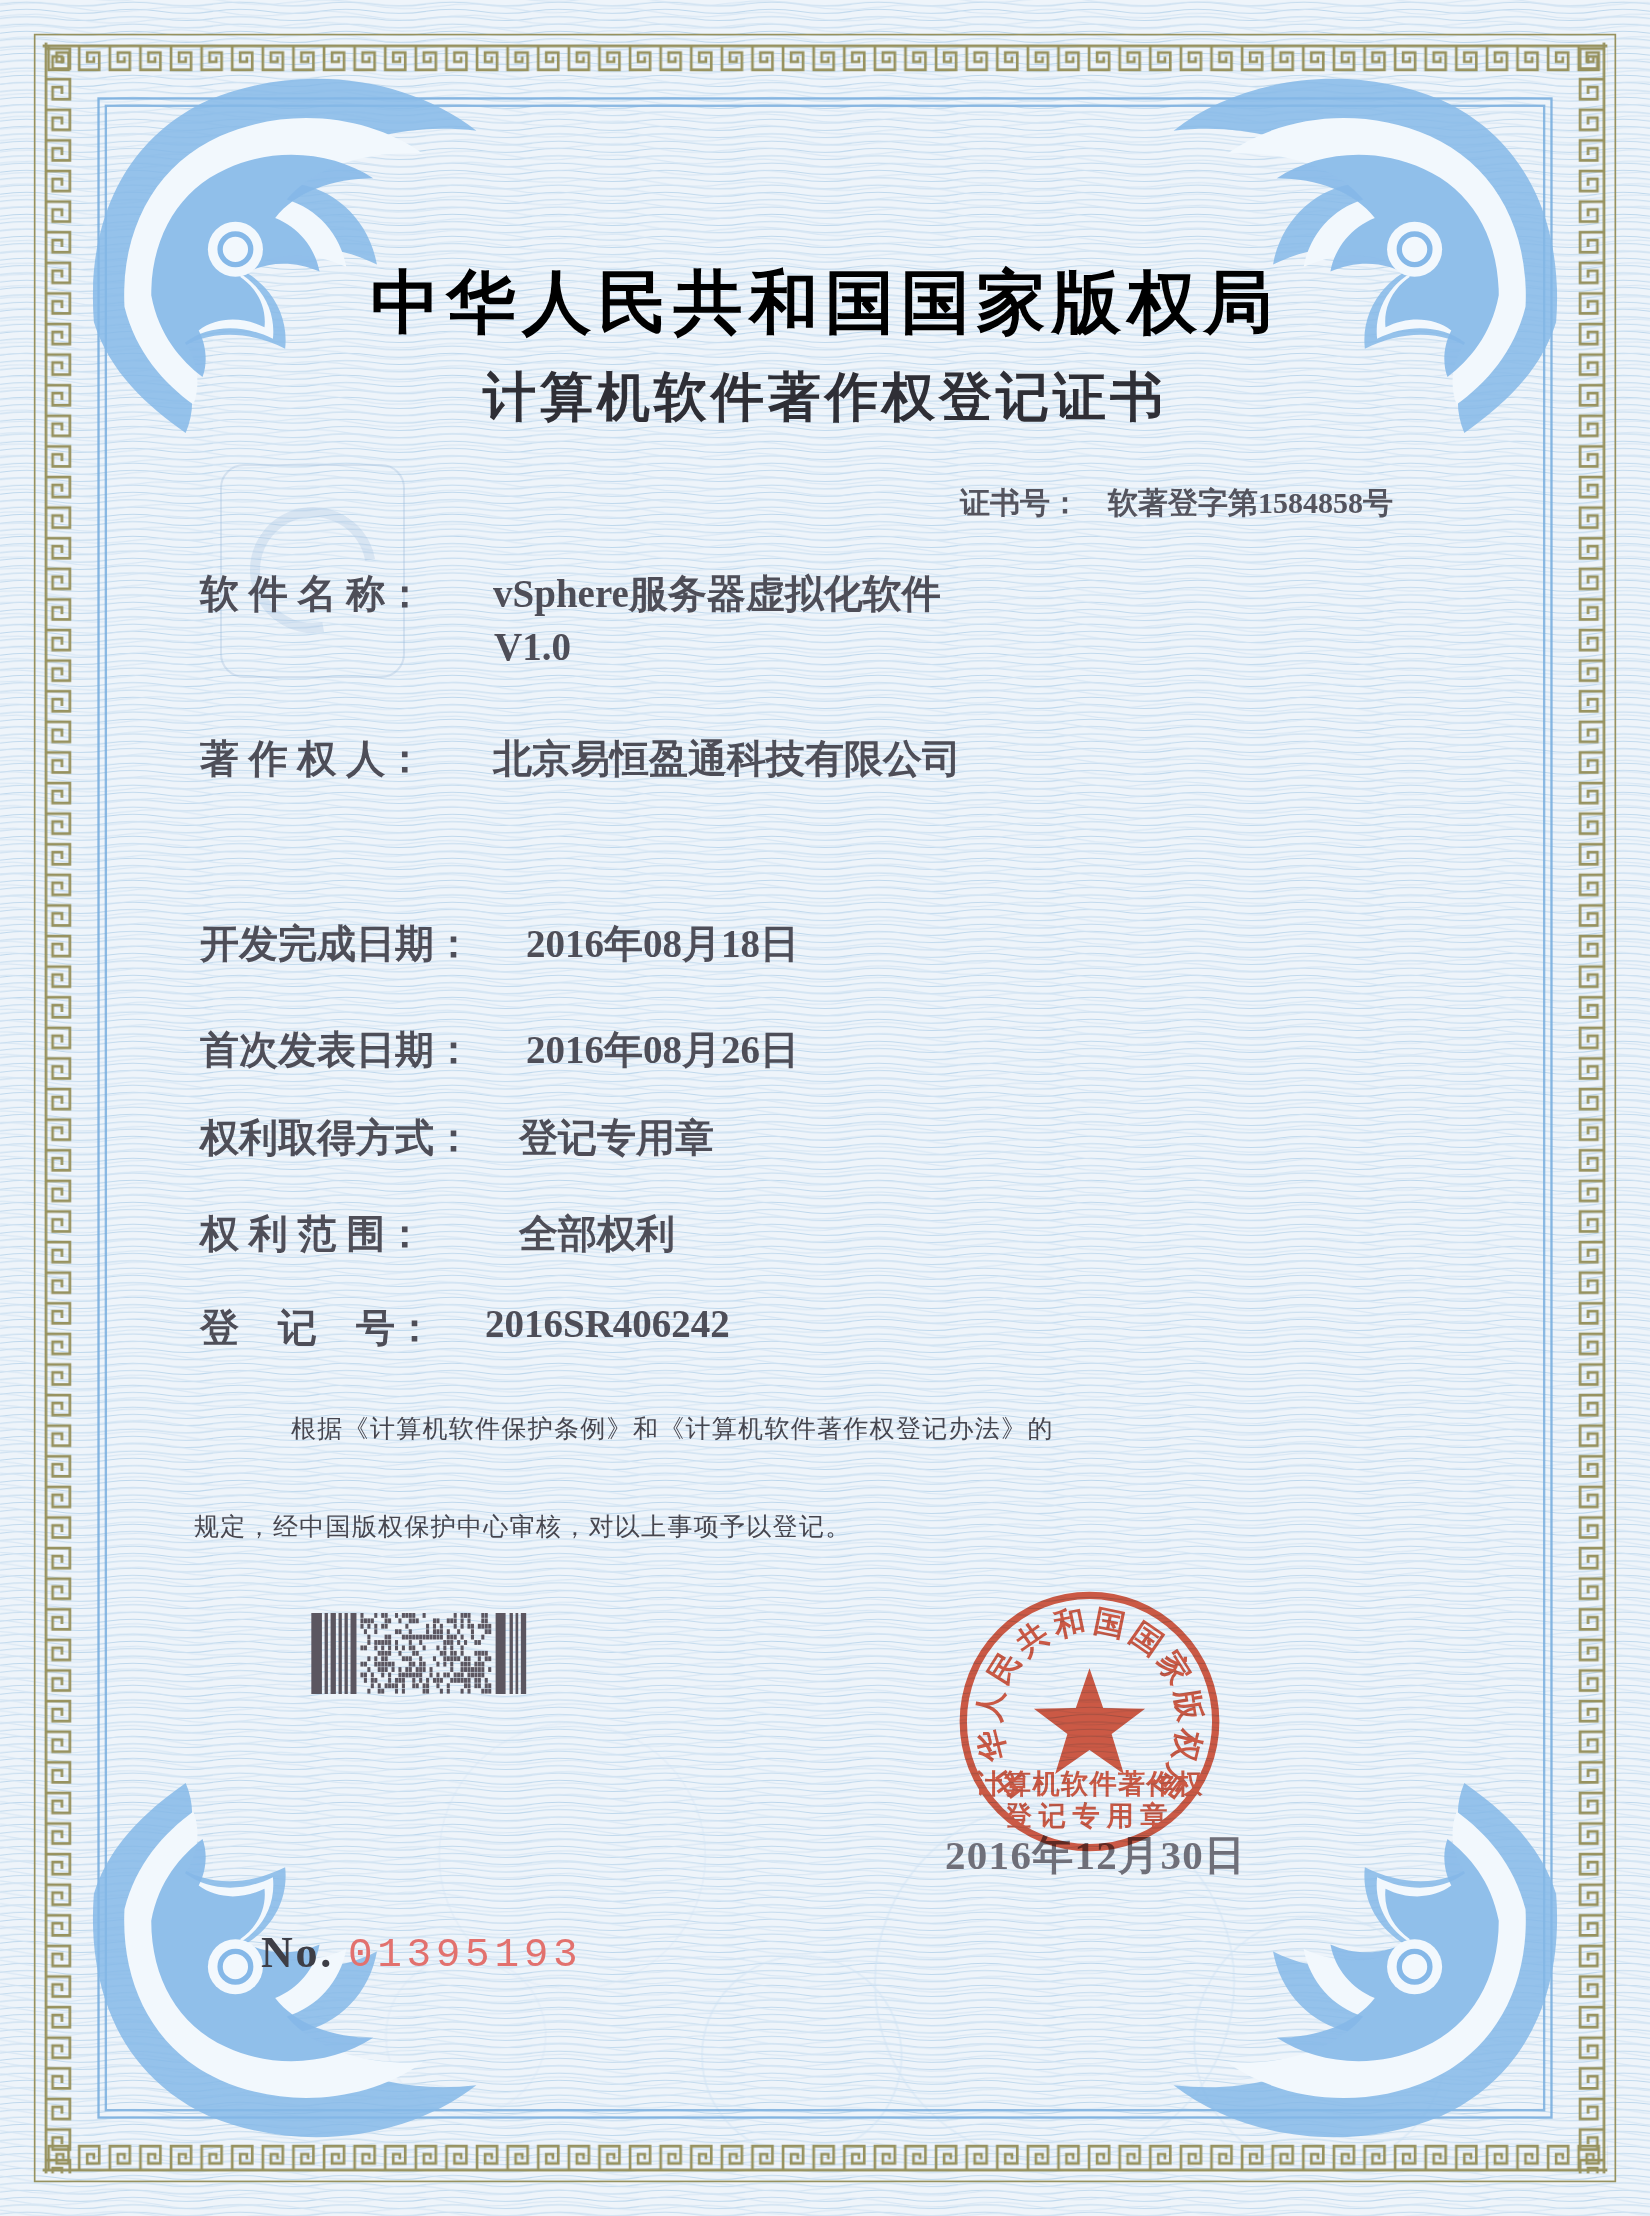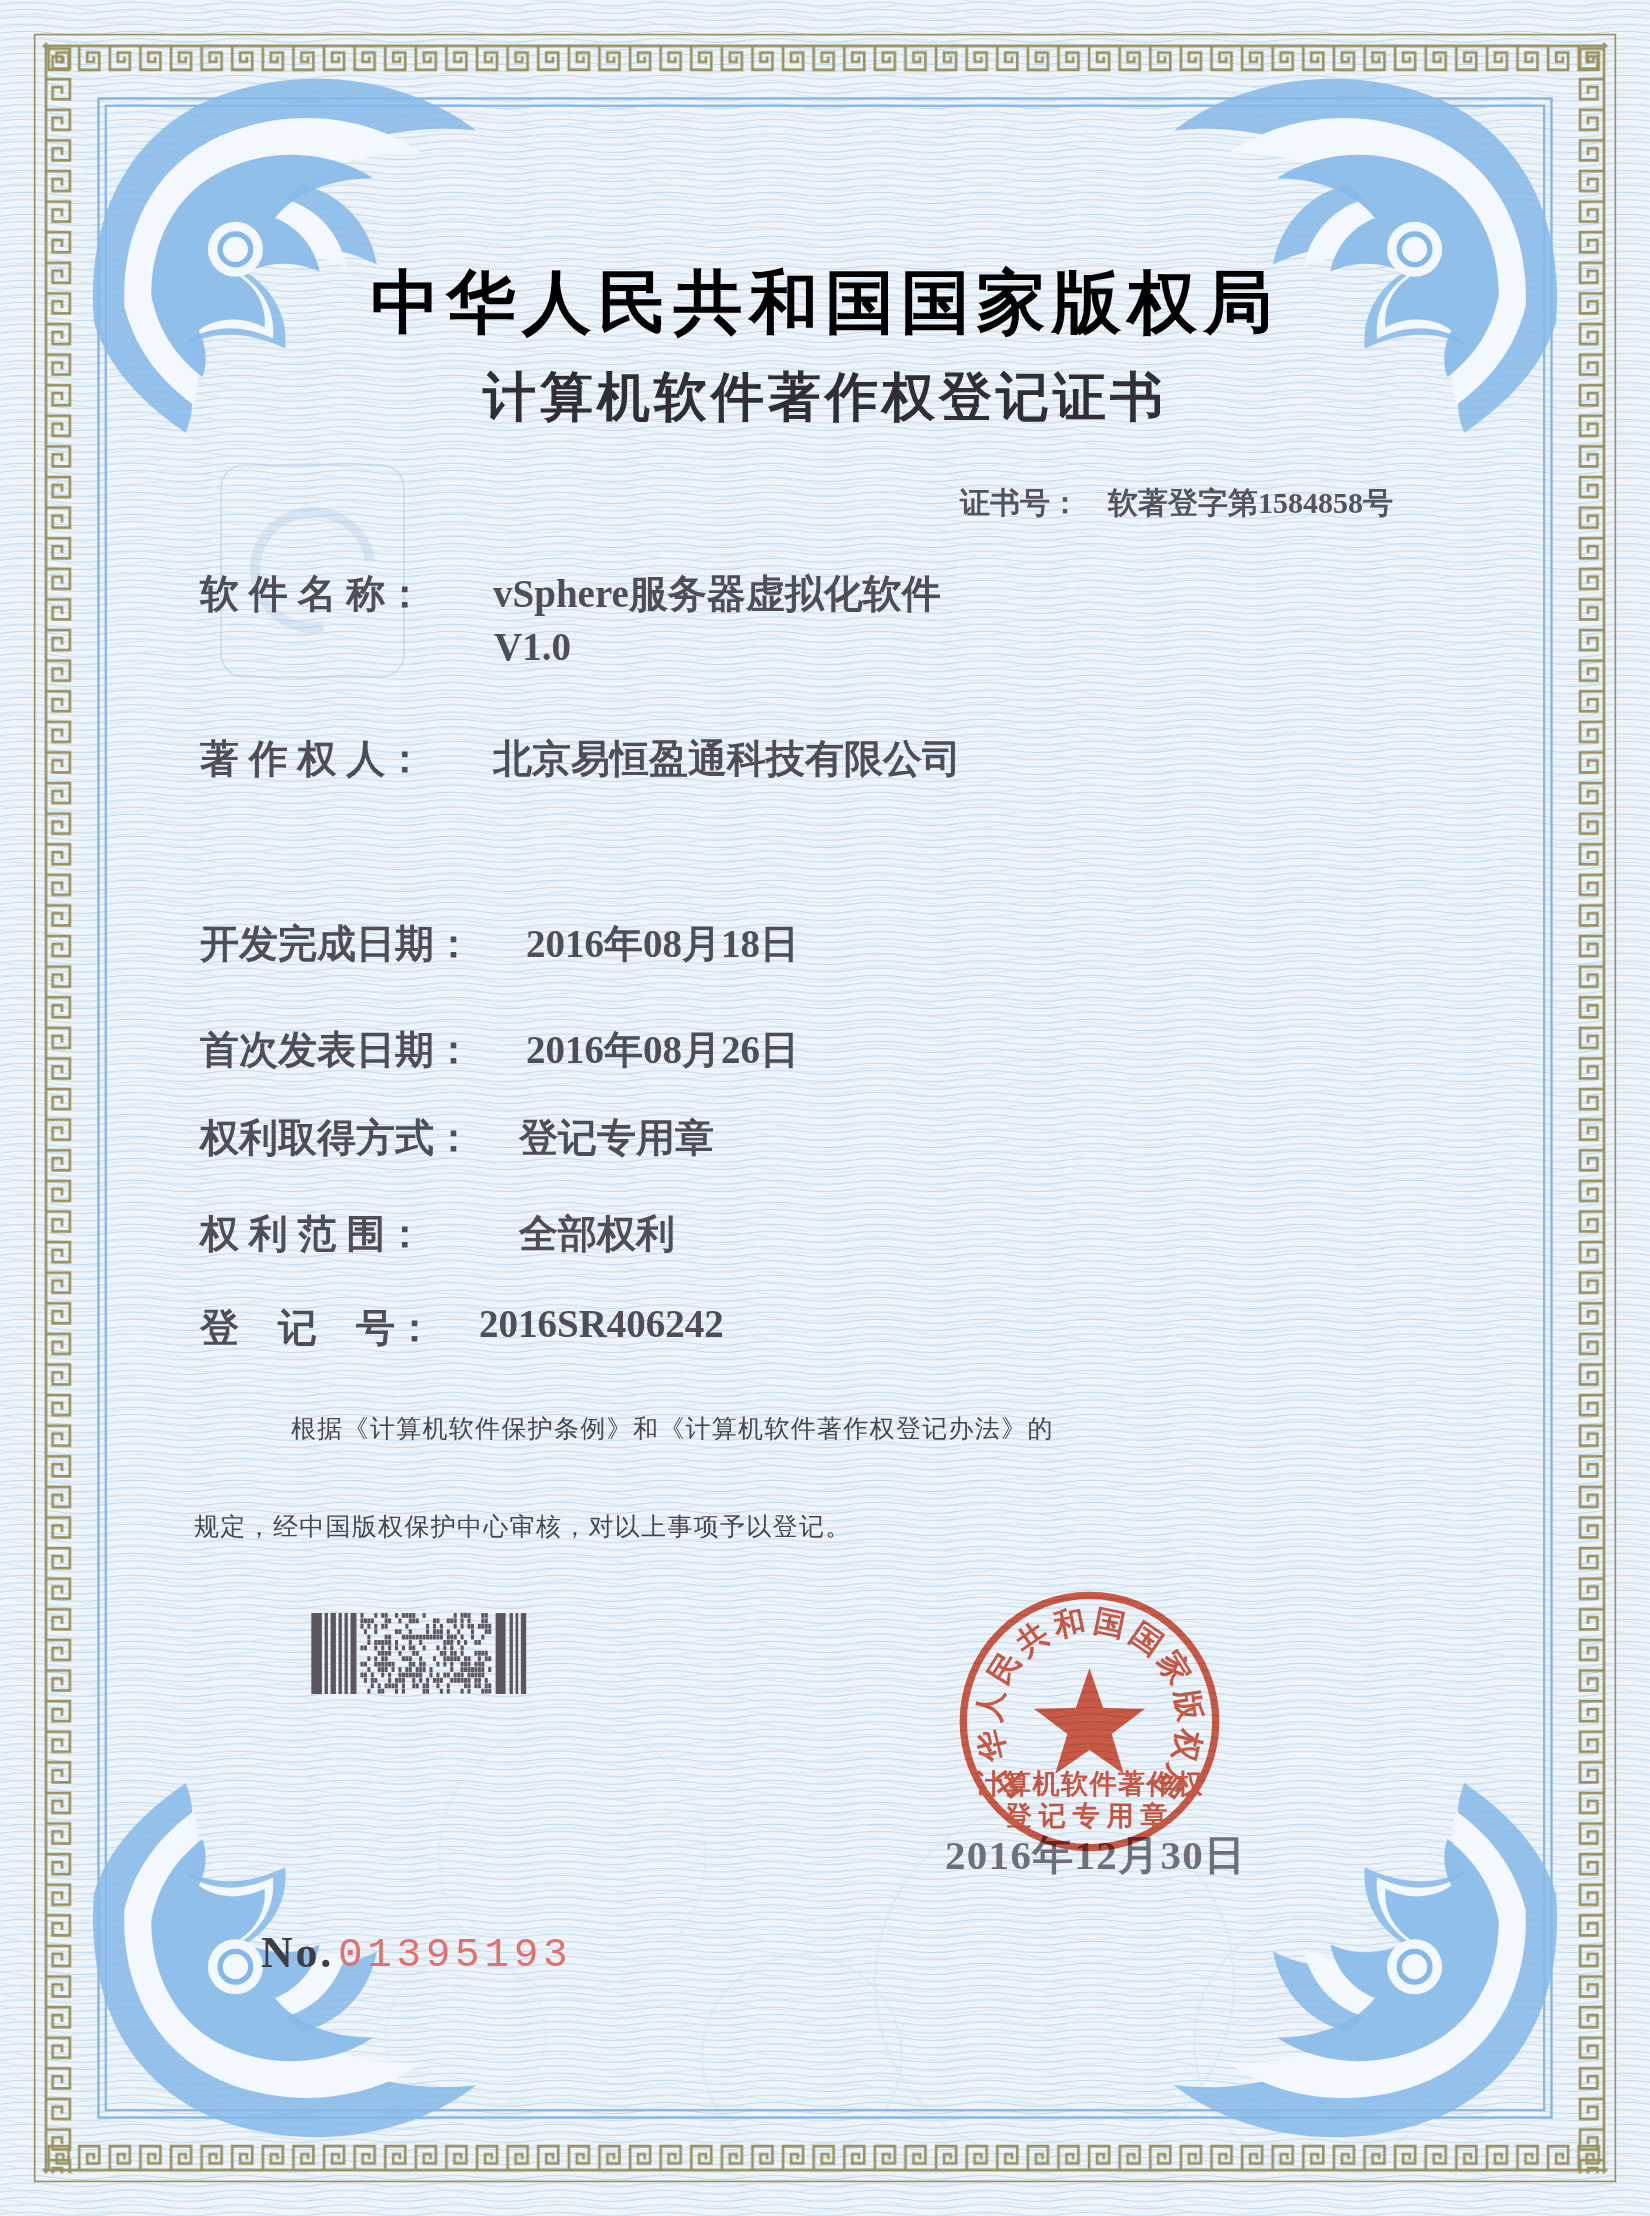--- a/index.html
+++ b/index.html
@@ -25,38 +25,38 @@
   .row{ position:absolute; left:200px; z-index:2; font-size:39px; font-weight:600; color:#4e4e58; }
   .row .lbl{white-space:nowrap;}
   .row .val{position:absolute; top:0; white-space:nowrap;}
   .r0{top:567px;}  .r0 .val{left:293px;}
   .r0b{top:624px;} .r0b .val{left:294px;}
   .r1{top:732px;} .r1 .val{left:293px;}
   .r2{top:917px;} .r2 .val{left:326px;}
   .r3{top:1023px;} .r3 .val{left:326px;}
   .r4{top:1111px;} .r4 .val{left:319px;}
   .r5{top:1207px;} .r5 .val{left:319px;}
-  .r6{top:1301px;} .r6 .val{left:279px;}
+  .r6{top:1301px;} .r6 .val{left:285px;}
 
   .body-line{ font-size:25px; font-weight:500; color:#46464f; letter-spacing:1.3px; }
   .bl1{left:291px; top:1412px;}
   .bl2{left:194px; top:1510px;}
 
   .seal-date{
     left:945px; top:1828px; width:293px; text-align:center; z-index:1;
     font-size:41px; font-weight:600; color:#6f6f79; letter-spacing:1.3px;
   }
   #seal-svg{position:absolute; left:950px; top:1582px; z-index:3; mix-blend-mode:multiply;}
   #barcode-svg{position:absolute; left:311px; top:1613px; z-index:2;}
 
   .serial-line{ left:261px; top:1927px; z-index:2; }
   .serial-prefix{ font-size:44px; font-weight:600; color:#3e3e46; letter-spacing:2.7px;}
   .serial-num{
     font-family:"Liberation Mono","DejaVu Sans Mono",monospace;
-    font-size:41px; color:#e2716e; letter-spacing:4.7px; margin-left:4px;
+    font-size:41px; color:#e2716e; letter-spacing:4.7px; margin-left:14px;
     position:relative; top:-1.3px;
   }
 
   
   .emboss{
     position:absolute; left:220px; top:464px; width:181px; height:210px; z-index:1;
     border:2.7px solid rgba(153,183,216,0.30); border-radius:24px;
   }
   .emboss-c{
     position:absolute; left:28px; top:41px; width:106px; height:106px;

